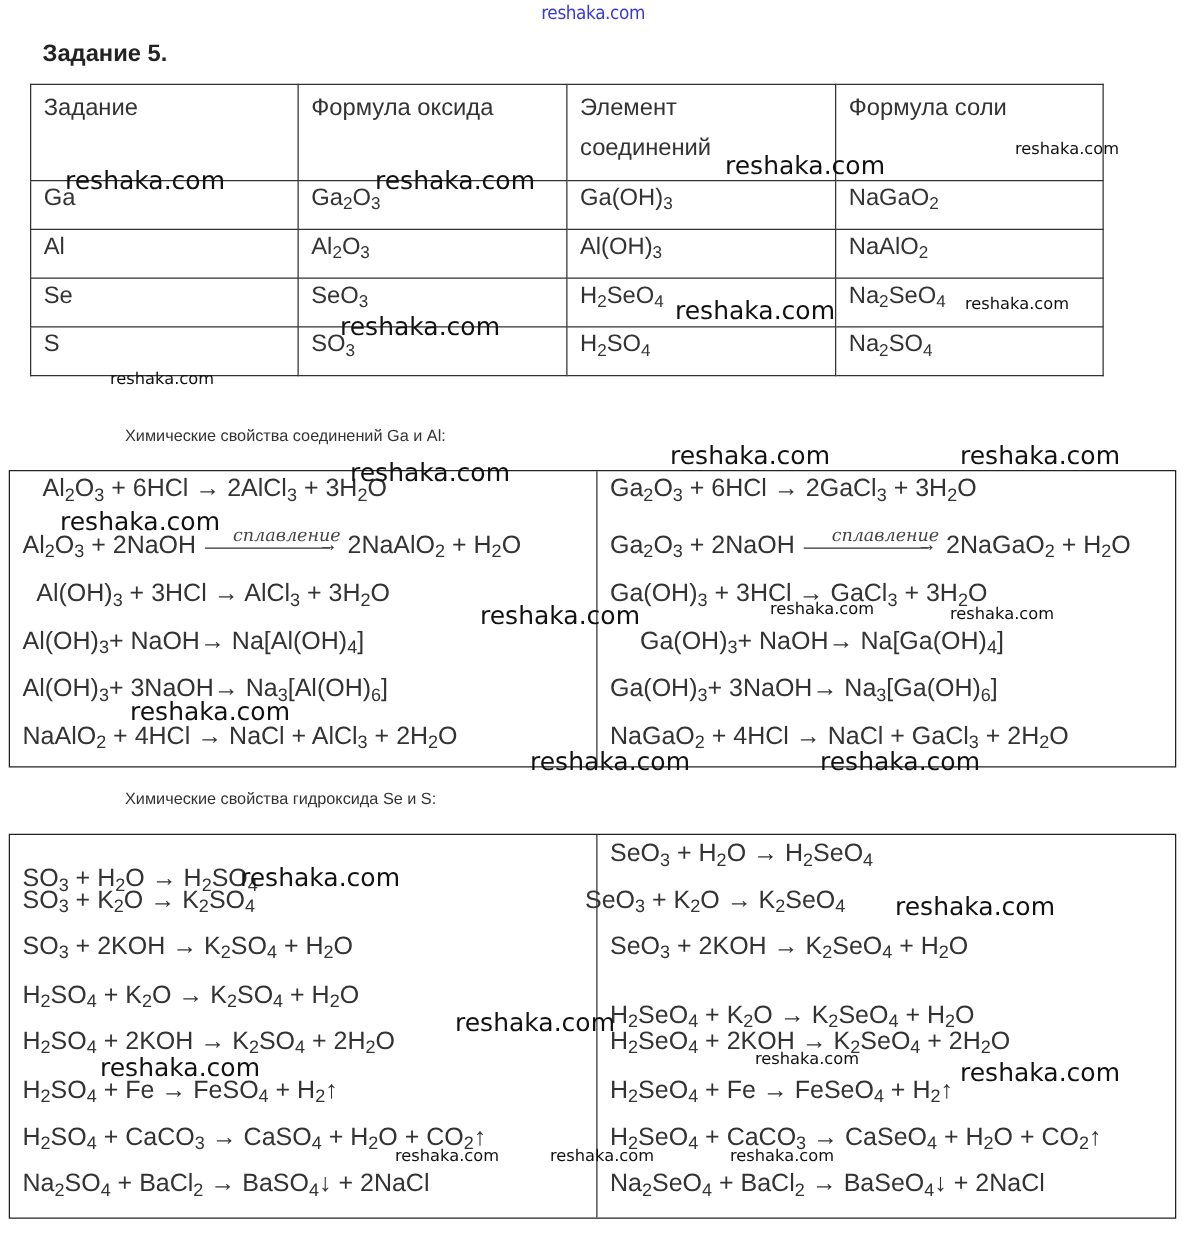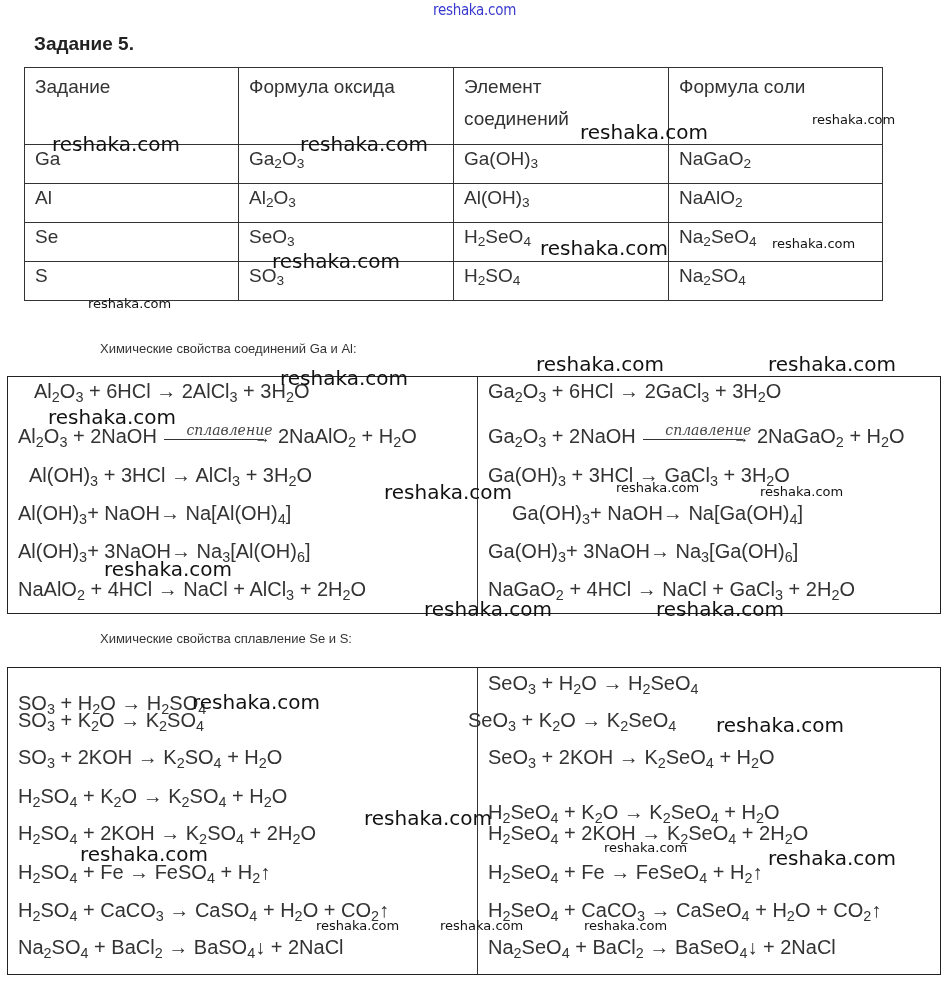--- a/index.html
+++ b/index.html
@@ -92,21 +92,21 @@
 <div class="eq" style="left:18px; top:540px;">Al(OH)<sub>3</sub>+ 3NaOH→ Na<sub>3</sub>[Al(OH)<sub>6</sub>]</div>
 <div class="eq" style="left:18px; top:578px;">NaAlO<sub>2</sub> + 4HCl → NaCl + AlCl<sub>3</sub> + 2H<sub>2</sub>O</div>
 
 <div class="eq" style="left:488px; top:380px;">Ga<sub>2</sub>O<sub>3</sub> + 6HCl → 2GaCl<sub>3</sub> + 3H<sub>2</sub>O</div>
 <div class="eq" style="left:488px; top:425px;">Ga<sub>2</sub>O<sub>3</sub> + 2NaOH <span class="arrow-lbl"><span class="note">сплавление</span><span class="line"></span><span class="head">→</span></span> 2NaGaO<sub>2</sub> + H<sub>2</sub>O</div>
 <div class="eq" style="left:488px; top:464px;">Ga(OH)<sub>3</sub> + 3HCl → GaCl<sub>3</sub> + 3H<sub>2</sub>O</div>
 <div class="eq" style="left:488px; top:502px;margin-left:24px;">Ga(OH)<sub>3</sub>+ NaOH→ Na[Ga(OH)<sub>4</sub>]</div>
 <div class="eq" style="left:488px; top:540px;">Ga(OH)<sub>3</sub>+ 3NaOH→ Na<sub>3</sub>[Ga(OH)<sub>6</sub>]</div>
 <div class="eq" style="left:488px; top:578px;">NaGaO<sub>2</sub> + 4HCl → NaCl + GaCl<sub>3</sub> + 2H<sub>2</sub>O</div>
 
-<div class="abs section-title" style="left:100px; top:631px;">Химические свойства сплавление Se и S:</div>
+<div class="abs section-title" style="left:100px; top:631px;">Химические свойства гидроксида Se и S:</div>
 
 <div class="box" style="left:7px; top:667px; width:932px; height:306px;">
   <div class="divider" style="left:469px;"></div>
 </div>
 
 <div class="eq" style="left:18px; top:672px;margin-top:20px;">SO<sub>3</sub> + H<sub>2</sub>O → H<sub>2</sub>SO<sub>4</sub></div>
 <div class="eq" style="left:18px; top:709px;">SO<sub>3</sub> + K<sub>2</sub>O → K<sub>2</sub>SO<sub>4</sub></div>
 <div class="eq" style="left:18px; top:746px;">SO<sub>3</sub> + 2KOH → K<sub>2</sub>SO<sub>4</sub> + H<sub>2</sub>O</div>
 <div class="eq" style="left:18px; top:785px;">H<sub>2</sub>SO<sub>4</sub> + K<sub>2</sub>O → K<sub>2</sub>SO<sub>4</sub> + H<sub>2</sub>O</div>
 <div class="eq" style="left:18px; top:822px;">H<sub>2</sub>SO<sub>4</sub> + 2KOH → K<sub>2</sub>SO<sub>4</sub> + 2H<sub>2</sub>O</div>

